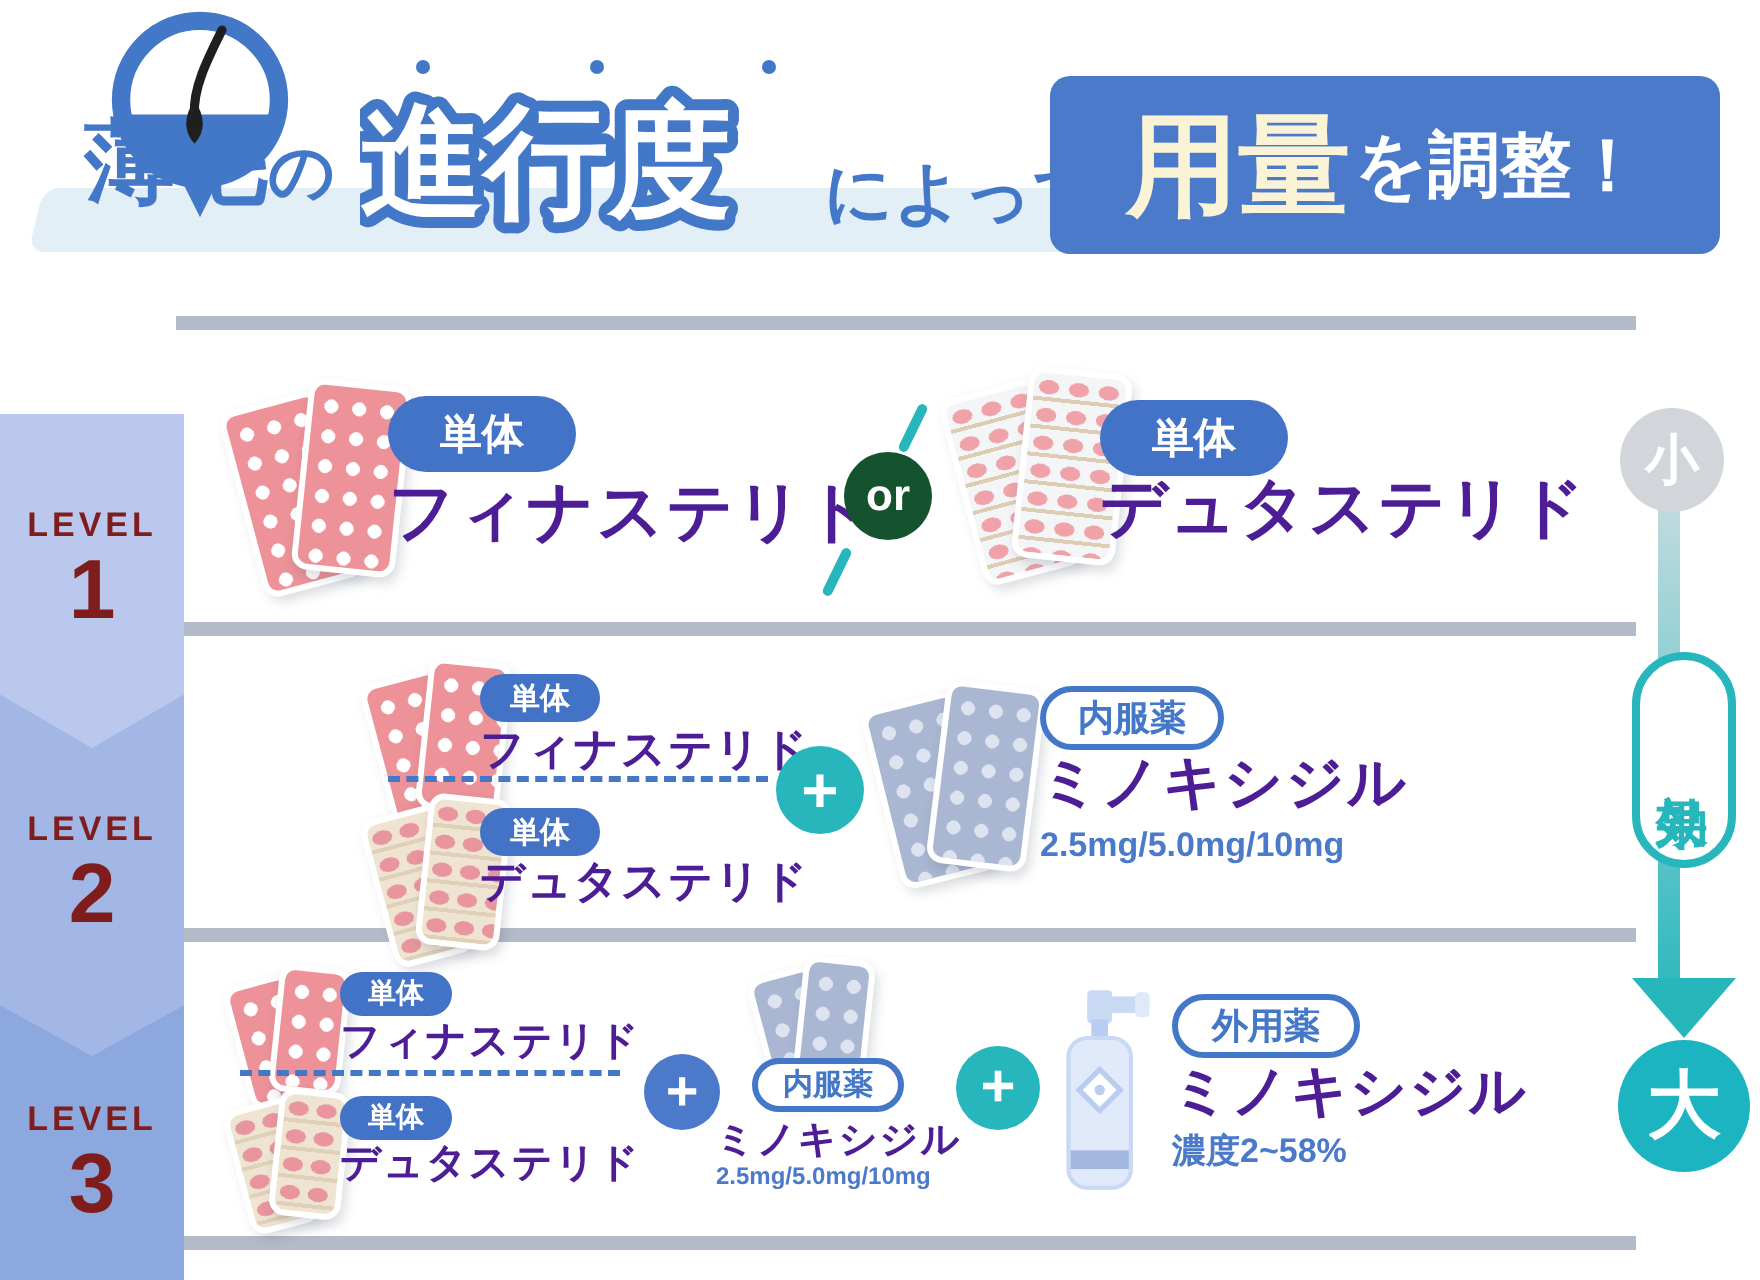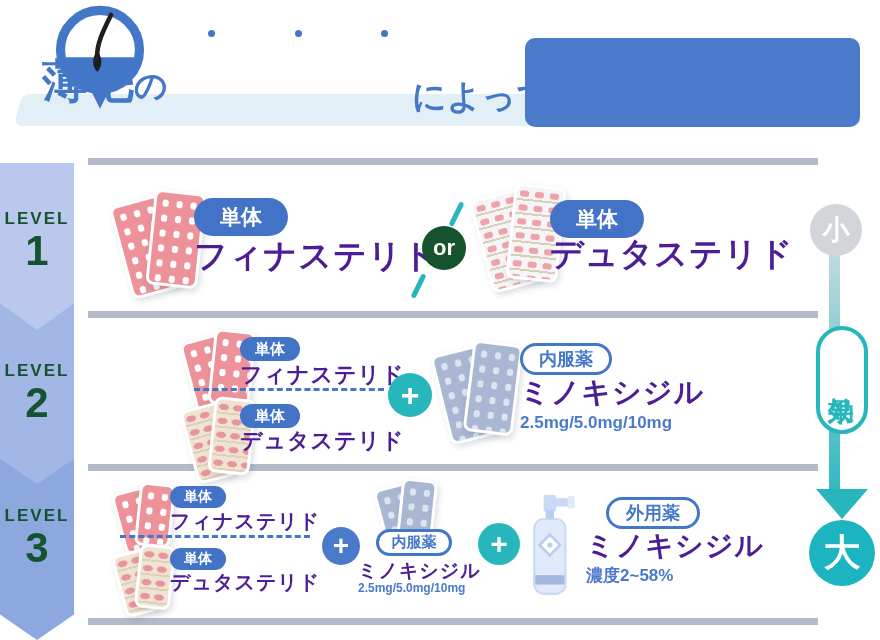--- a/index.html
+++ b/index.html
@@ -16,21 +16,21 @@
   .t-emph{left:180px;top:36px;z-index:5;}
   .t-dots{left:208px;top:30px;width:180px;display:flex;justify-content:space-between;z-index:5;}
   .t-dots i{width:7px;height:7px;border-radius:50%;background:#4377c8;}
   .t-conn{left:412px;top:74px;z-index:5;font-weight:800;color:#4377c8;font-size:34px;white-space:nowrap;}
   .t-box{left:525px;top:38px;width:335px;height:89px;background:#4a7ac9;border-radius:10px;z-index:5;
          display:flex;align-items:center;justify-content:center;gap:2px;white-space:nowrap;}
   .t-box .term{color:#faf3d6;font-size:56px;font-weight:800;line-height:1;}
   .t-box .suf{color:#ffffff;font-size:36px;font-weight:800;line-height:1;}
 
   
-  .lvl{left:0;width:74px;color:#14532d;text-align:center;font-weight:700;}
+  .lvl{left:0;width:92px;color:#7f1d1d;text-align:center;font-weight:700;margin-top:44px;}
   .lvl .t{font-size:17px;letter-spacing:2px;display:block;}
   .lvl .n{font-size:42px;line-height:1.05;display:block;}
   .lvl1{top:163px;height:167px;background:#b9c8ec;z-index:3;padding-top:46px;box-sizing:border-box;
         clip-path:polygon(0 0,100% 0,100% 84%,50% 100%,0 84%);}
   .lvl2{top:303px;height:181px;background:#a2b7e5;z-index:2;padding-top:58px;box-sizing:border-box;
         clip-path:polygon(0 0,100% 0,100% 86%,50% 100%,0 86%);}
   .lvl3{top:458px;height:182px;background:#8da8de;z-index:1;padding-top:48px;box-sizing:border-box;
         clip-path:polygon(0 0,100% 0,100% 86%,50% 100%,0 86%);}
 
   
@@ -97,24 +97,31 @@
   <div class="abs t-lead">
     <span>薄毛</span><span class="prt">の</span>
   </div>
 
   <div class="abs t-dots">
       <i></i>
       <i></i>
       <i></i>
     </div>
 
+  <div class="abs t-emph">
+    <svg width="232" height="86" viewBox="0 0 232 86">
+      <text x="0" y="66" font-size="62" font-weight="bold" fill="#ffffff" stroke="#4377c8" stroke-width="11" paint-order="stroke" stroke-linejoin="round" font-family="Liberation Sans, DejaVu Sans, sans-serif">進行度</text>
+    </svg>
+  </div>
 
   <div class="abs t-conn">によって</div>
 
   <div class="abs t-box">
+    <span class="term">用量</span>
+    <span class="suf">を調整！</span>
   </div>
 
   <div class="abs lvl lvl1">
     <span class="t">LEVEL</span>
     <span class="n">1</span>
   </div>
   <div class="abs lvl lvl2">
     <span class="t">LEVEL</span>
     <span class="n">2</span>
   </div>
@@ -210,21 +217,21 @@
         <rect x="14" y="2" width="12" height="16" rx="2" fill="#c9d9f4"></rect>
         <rect x="24" y="5" width="15" height="8" fill="#c9d9f4"></rect>
         <rect x="37" y="3" width="7" height="12" rx="2" fill="#dfe9fa"></rect>
         <rect x="16" y="16" width="8" height="10" fill="#b9cdf0"></rect>
         <rect x="5" y="25" width="30" height="72" rx="9" fill="#e1eafa" stroke="#c9d8f4" stroke-width="2"></rect>
         <rect x="13" y="43" width="14" height="14" fill="#ffffff" stroke="#b9cdf0" stroke-width="2.5" transform="rotate(45 20 50)"></rect>
         <circle cx="20" cy="50" r="2.5" fill="#b9cdf0"></circle>
         <rect x="6" y="79" width="28" height="9" fill="#a4b8e0"></rect>
       </svg>
     </div>
-    <div class="abs bdgo" style="left:518px;top:26px;width:94px;height:32px;font-size:18px">外用薬</div>
+    <div class="abs bdgo" style="left:498px;top:26px;width:94px;height:32px;font-size:18px">外用薬</div>
     <div class="abs med" style="left:498px;top:61px;font-size:28px">ミノキシジル</div>
     <div class="abs dose" style="left:498px;top:96px;font-size:17px">濃度2~58%</div>
   </div>
 
   <div class="abs fx-line"></div>
   <div class="abs fx-small">小</div>
   <div class="abs fx-cap">
     <span>効果</span>
   </div>
   <div class="abs fx-arrow"></div>

